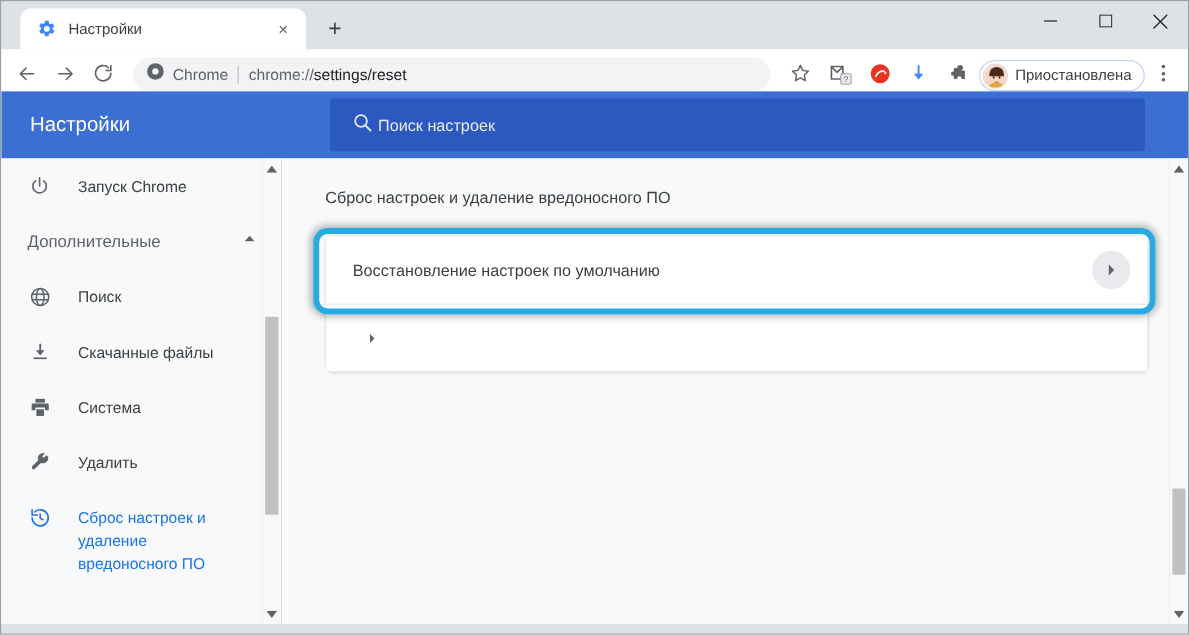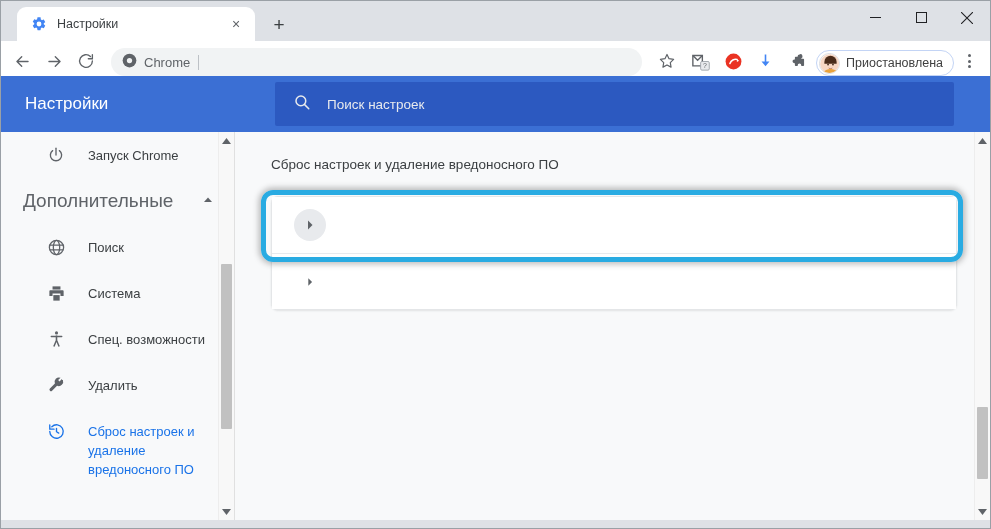--- a/index.html
+++ b/index.html
@@ -161,21 +161,21 @@
     font-weight: 500;
   }
   .search-box {
     flex: 1;
     margin-right: 36px;
     height: 44px;
     background: #2c59c0;
     border-radius: 2px;
     display: flex;
     align-items: center;
-    gap: 16px;
+    gap: 4px;
     padding: 0 18px;
   }
   .search-placeholder { font-size: 13.5px; color: #e8eaed; }
 
   
   .split { display: flex; height: 388px; }
 
   
   .sidebar {
     position: relative;
@@ -183,21 +183,20 @@
     background: #f8f9fa;
     border-right: 1px solid #e0e0e0;
     overflow: hidden;
   }
   .nav-item {
     display: flex;
     align-items: flex-start;
     height: 46px;
     padding-left: 22px;
     gap: 22px;
-    margin-left: 23px;
   }
   .nav-item.tall { height: auto; min-height: 46px; align-items: flex-start; }
   .nav-icon {
     width: 20px; height: 20px;
     flex: 0 0 20px;
     color: #5f6368;
     display: flex; align-items: center; justify-content: center;
     margin-top: 13px;
   }
   .nav-label {
@@ -207,21 +206,21 @@
   }
   .nav-item.active .nav-label { color: #1a73e8; }
   .nav-item.active .nav-icon { color: #1a73e8; }
 
   .nav-group {
     display: flex; align-items: center;
     height: 46px;
     padding: 0 20px 0 22px;
     justify-content: space-between;
   }
-  .nav-group-label { font-size: 19px; color: #5f6368; }
+  .nav-group-label { font-size: 14px; color: #5f6368; }
   .caret-up { color: #5f6368; display: block; }
 
   
   .sbar {
     position: absolute;
     top: 0; right: 0; bottom: 0;
     width: 16px;
     background: #f8f8f8;
     border-left: 1px solid #ededed;
     display: flex;
@@ -356,20 +355,21 @@
       <span class="omni-chip">
         <span>
           <svg width="15" height="15" viewBox="0 0 24 24">
             <circle cx="12" cy="12" r="11" fill="#5f6368"></circle>
             <circle cx="12" cy="12" r="4.2" fill="#f1f3f4"></circle>
           </svg>
         </span>
         <span class="omni-chip-label">Chrome</span>
       </span>
       <span class="omni-sep"></span>
+      <span class="omni-url"><span>chrome://</span><b>settings/reset</b></span>
     </div>
 
     <div class="tb-btn star">
       <svg width="18" height="18" viewBox="0 0 24 24" fill="none" stroke="#5f6368" stroke-width="1.6" stroke-linejoin="round">
         <path d="M12 3.3l2.7 5.6 6.1.9-4.4 4.3 1 6.1-5.4-2.9-5.4 2.9 1-6.1L3.2 9.8l6.1-.9z"></path>
       </svg>
     </div>
 
     <div class="tb-btn">
       <svg width="21" height="19" viewBox="0 0 24 22">
@@ -463,42 +463,41 @@
           <span class="nav-icon">
             <svg width="19" height="19" viewBox="0 0 24 24" fill="none" stroke="currentColor" stroke-width="1.6">
               <circle cx="12" cy="12" r="9"></circle>
                 <ellipse cx="12" cy="12" rx="4" ry="9"></ellipse>
                 <path d="M3.3 9h17.4M3.3 15h17.4"></path>
             </svg>
           </span>
           <span class="nav-label">Поиск</span>
         </div>
 
+        <div class="nav-item">
+          <span class="nav-icon">
+            <svg width="19" height="19" viewBox="0 0 24 24" fill="currentColor">
+              <path d="M11 3h2v7h3.5L12 15.5 7.5 10H11z"></path>
+                <rect x="5" y="17.5" width="14" height="1.8"></rect>
+            </svg>
+          </span>
+          <span class="nav-label">Скачанные файлы</span>
+        </div>
 
         <div class="nav-item">
           <span class="nav-icon">
             <svg width="19" height="19" viewBox="0 0 24 24" fill="currentColor">
               <rect x="7" y="3" width="10" height="4"></rect>
               <path d="M4 8h16a1 1 0 0 1 1 1v6h-4v-3H7v3H3V9a1 1 0 0 1 1-1z"></path>
               <rect x="8" y="14" width="8" height="7"></rect>
             </svg>
           </span>
           <span class="nav-label">Система</span>
         </div>
 
-        <div class="nav-item">
-          <span class="nav-icon">
-            <svg width="19" height="19" viewBox="0 0 24 24" fill="currentColor">
-              <circle cx="12" cy="3.7" r="2"></circle>
-              <path d="M11 7h2v6l3.2 7.5-1.8.8L12 15l-2.4 6.3-1.8-.8L11 13z"></path>
-              <rect x="4.5" y="7.3" width="15" height="1.9" rx="0.9"></rect>
-            </svg>
-          </span>
-          <span class="nav-label">Спец. возможности</span>
-        </div>
 
         <div class="nav-item">
           <span class="nav-icon">
             <svg width="19" height="19" viewBox="0 0 24 24" fill="currentColor">
               <path d="M20.1 5.2a5.6 5.6 0 0 1-7.4 7.1l-6.3 6.3a1.9 1.9 0 1 1-2.7-2.7l6.3-6.3A5.6 5.6 0 0 1 17.1 2.2l-3 3 1.7 1.7 3-3c.2.4.3.8.3 1.3z"></path>
             </svg>
           </span>
           <span class="nav-label">Удалить</span>
         </div>
 
@@ -532,20 +531,21 @@
 
       <div class="content">
         <div class="content-inner">
 
           <div class="section-heading">Сброс настроек и удаление вредоносного ПО</div>
 
           <div class="card-wrap">
             <div class="card">
 
               <div class="card-row">
+                <span class="row-label">Восстановление настроек по умолчанию</span>
                 <span class="row-chevron hovered">
                   <svg width="12" height="12" viewBox="0 0 12 12" fill="#5f6368">
                       <path d="M4 1.5L8.5 6 4 10.5z"></path>
                     </svg>
                 </span>
               </div>
 
               <div class="card-row">
                 <span class="row-chevron">
                   <svg width="10" height="10" viewBox="0 0 12 12" fill="#5f6368">

